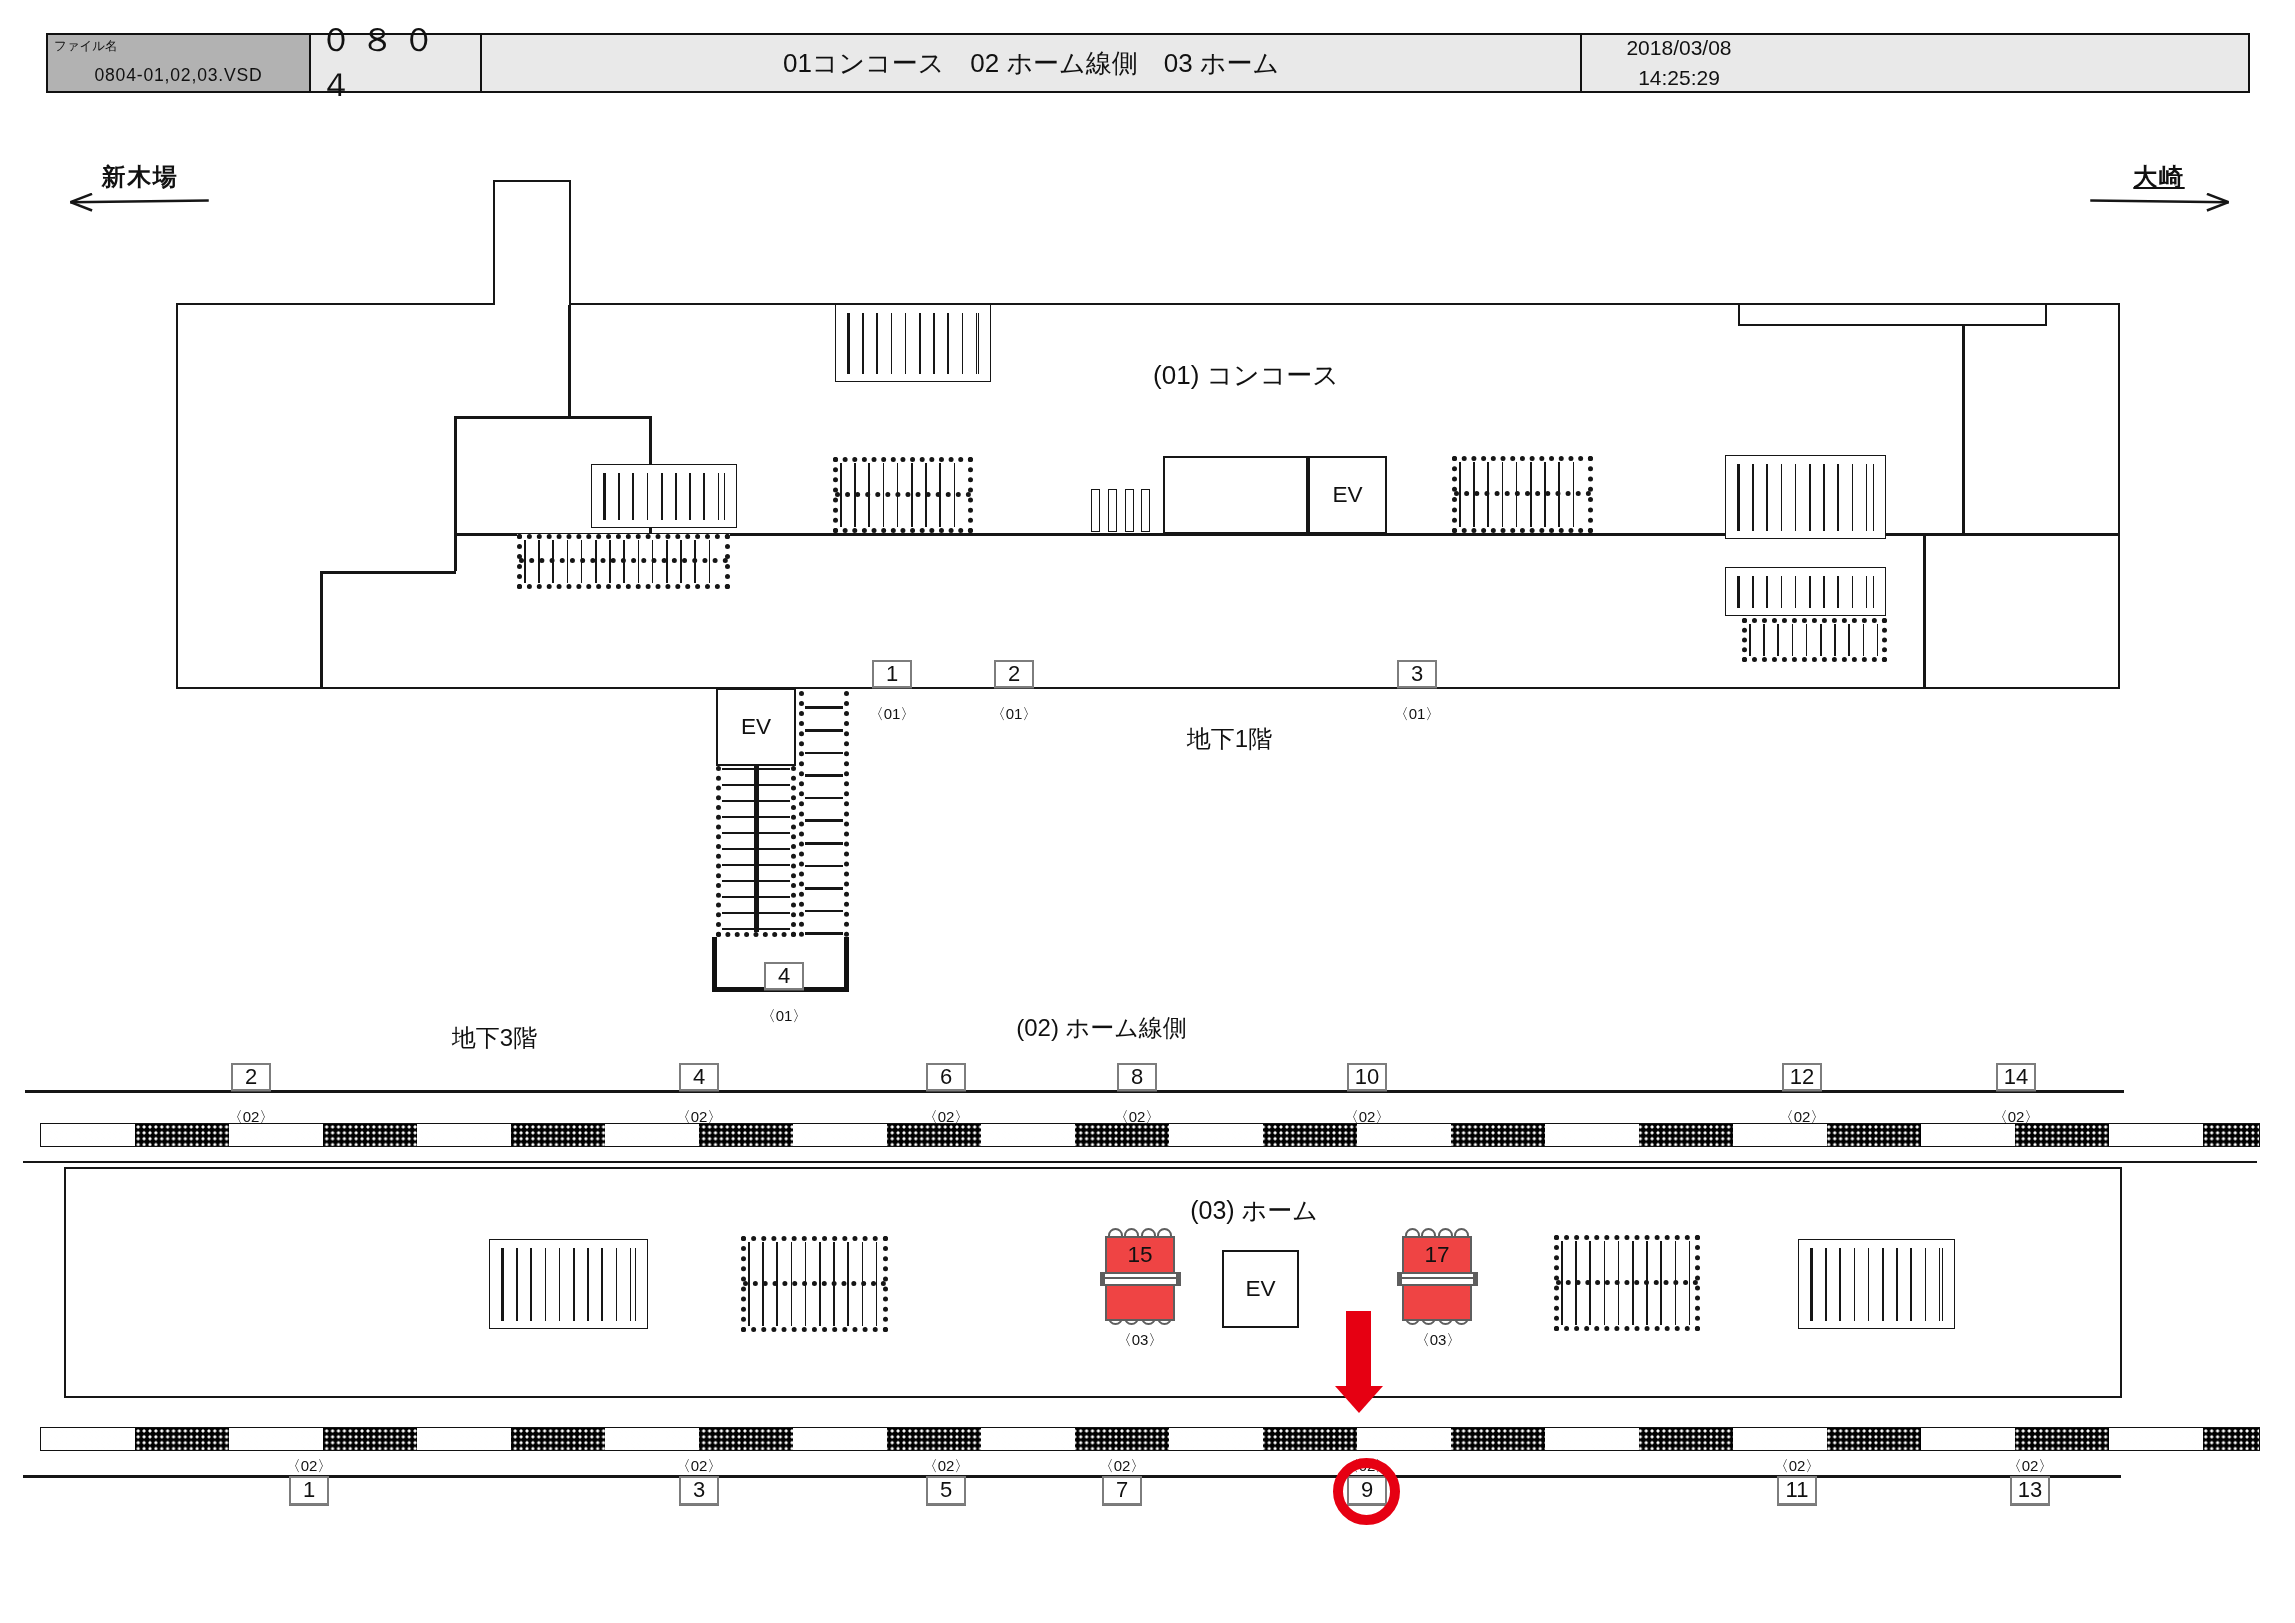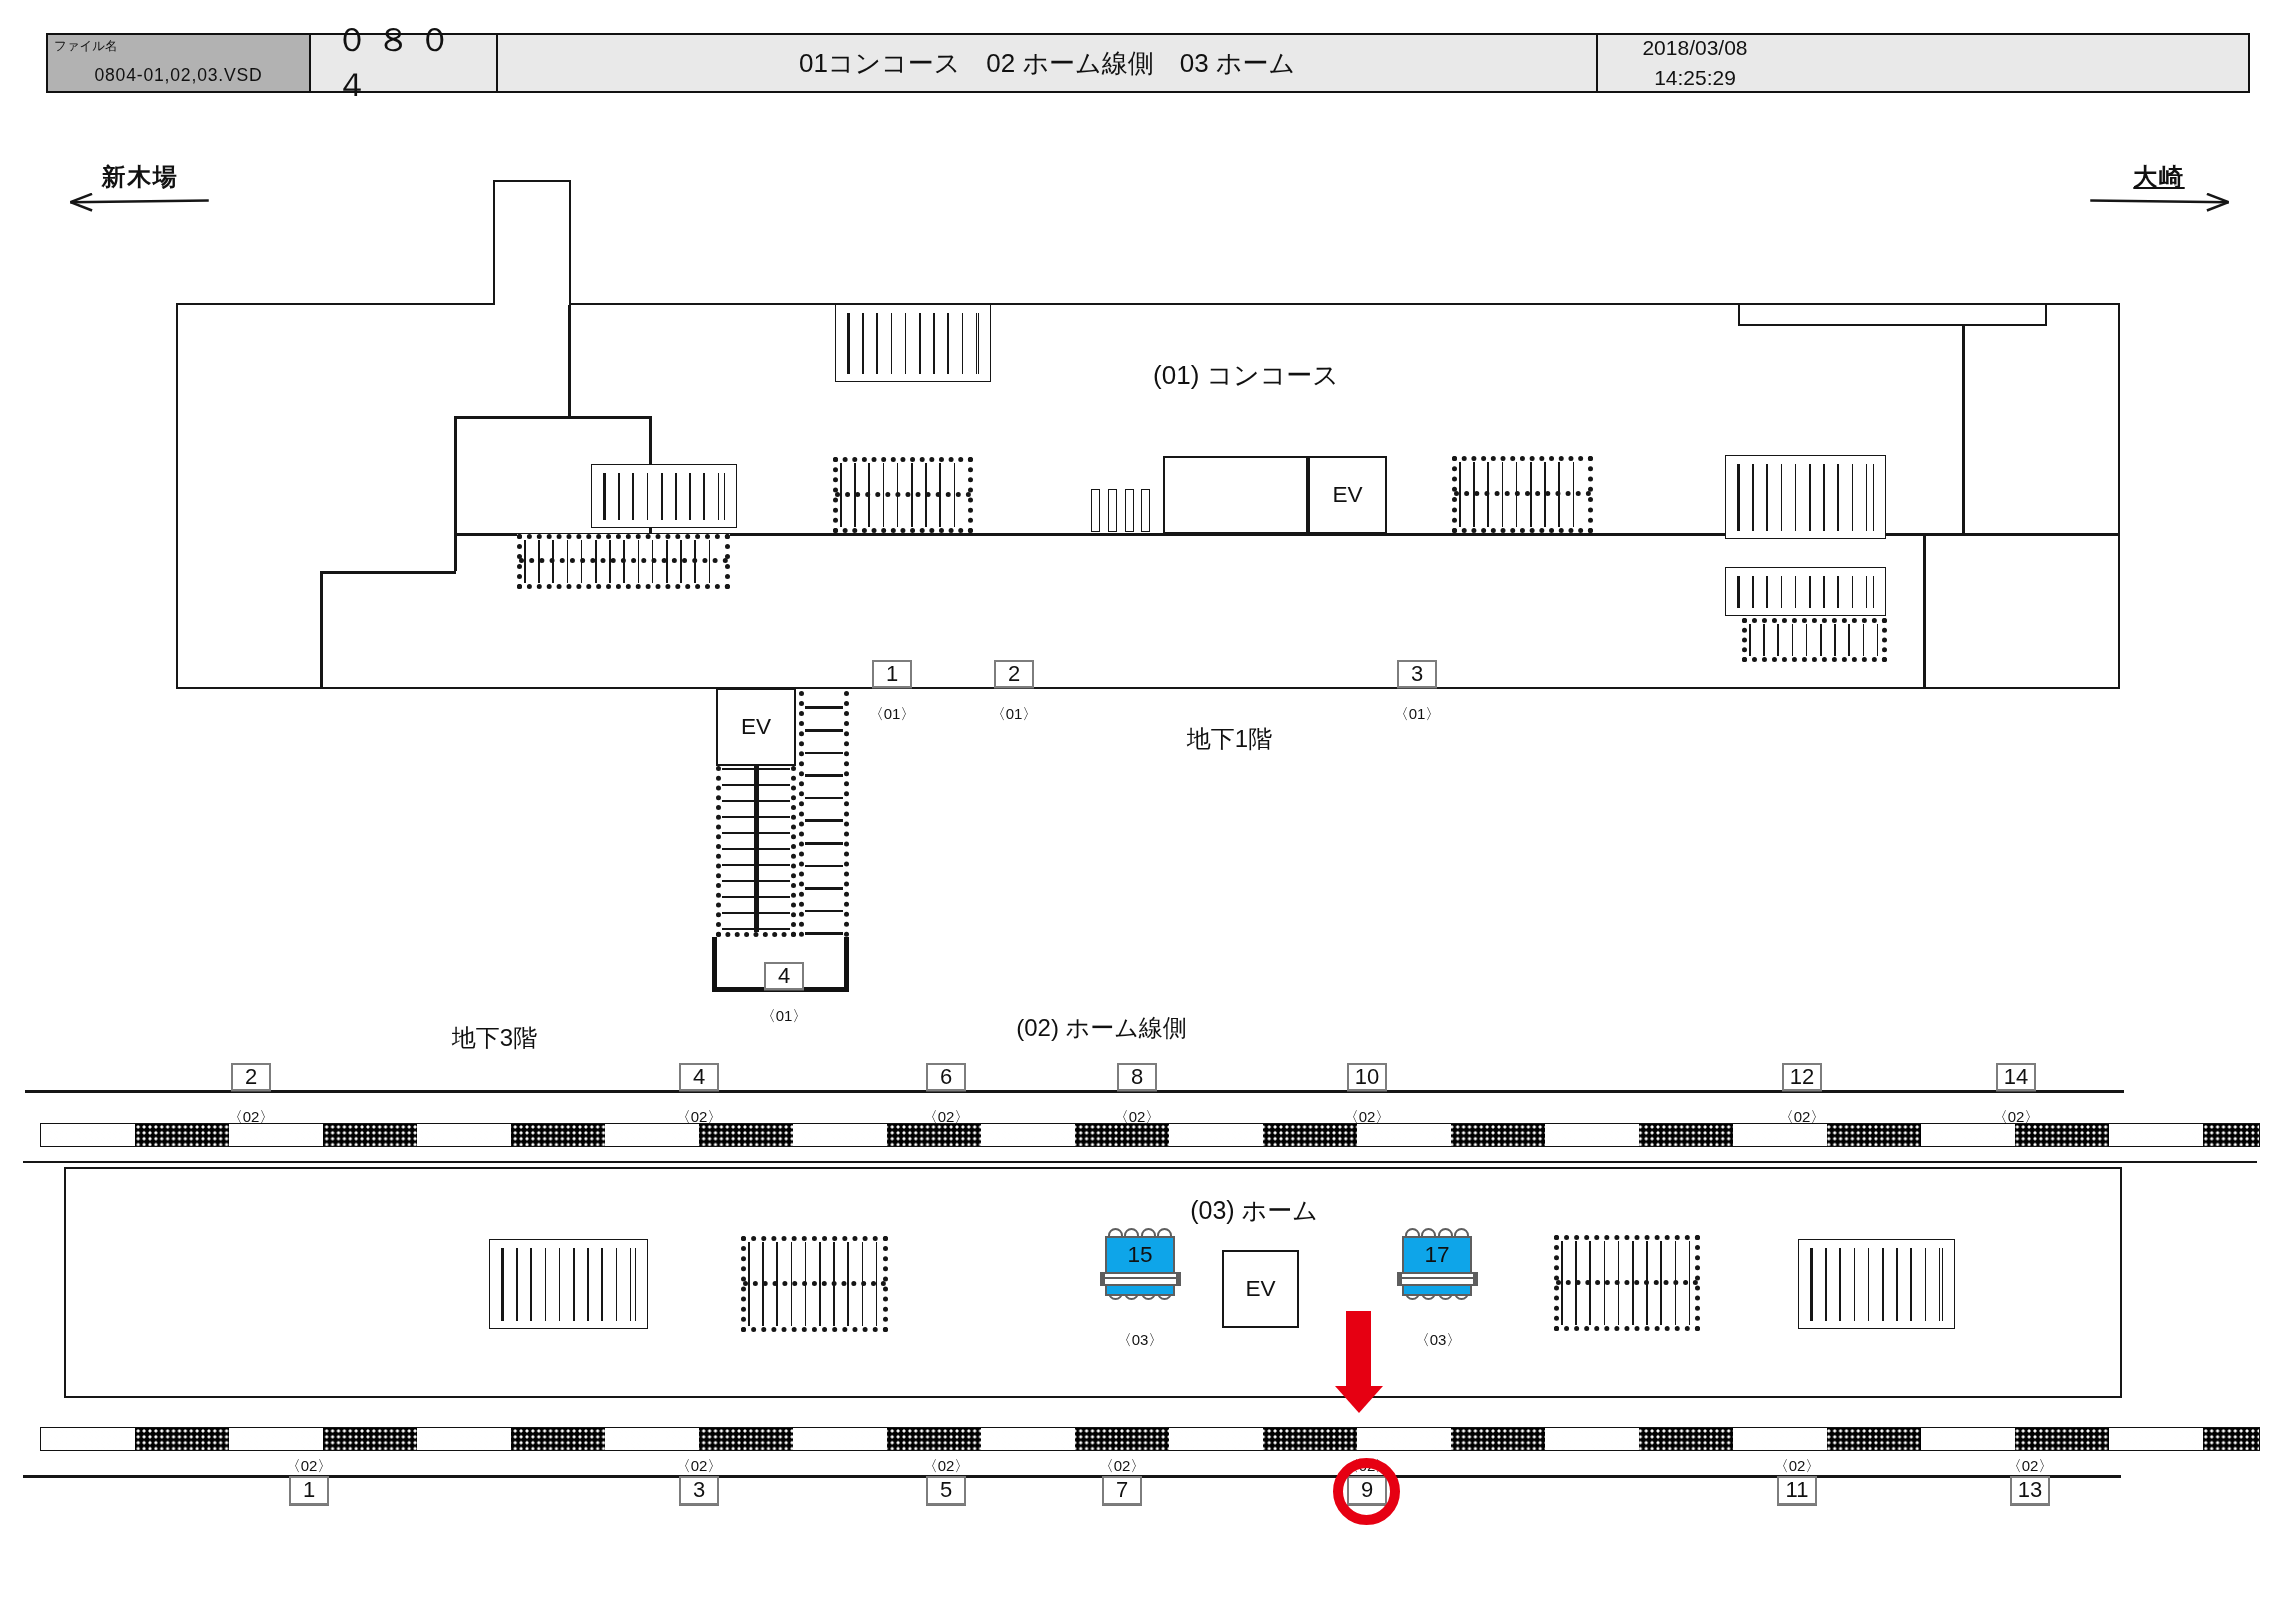--- a/index.html
+++ b/index.html
@@ -7,21 +7,21 @@
   #canvas{position:relative;width:2295px;height:1624px;background:#fff;overflow:hidden;}
 
   
   .hdr{position:absolute;left:46px;top:33px;width:2204px;height:60px;display:flex;border:2.5px solid #111;box-sizing:border-box;background:#e9e9e9;}
   .hdr-cell{border-right:2.5px solid #111;box-sizing:border-box;display:flex;align-items:center;justify-content:center;}
   .hdr-cell:last-child{border-right:none;justify-content:space-between;}
   .cell-file{width:263px;background:#b2b2b2;position:relative;flex-direction:column;justify-content:flex-end;padding-bottom:5px;}
   .file-label{position:absolute;top:2.5px;left:5.9px;font-size:12.5px;}
   .file-name{font-size:17.6px;letter-spacing:0.8px;}
   .cell-station{width:472px;font-size:38px;font-weight:bold;letter-spacing:3.3px;}
-  .cell-code{width:171px;font-size:33px;letter-spacing:8.4px;padding-left:8.4px;margin-left:16px;}
+  .cell-code{width:171px;font-size:33px;letter-spacing:8.4px;padding-left:8.4px;}
   .cell-sections{width:1100px;font-size:26px;}
   .cell-datetime{width:194px;flex-direction:column;font-size:21px;line-height:1.25;}
 
   
   .dir{position:absolute;width:146px;text-align:center;}
   .dir .dir-label{font-size:24px;font-weight:bold;letter-spacing:1.7px;}
   .dir svg{display:block;}
 
   
   .hline{position:absolute;height:2.5px;background:#161616;z-index:1;}
@@ -64,21 +64,21 @@
   
   .band{position:absolute;left:40px;width:2218px;height:22px;border:1.7px solid #111;box-sizing:content-box;z-index:1;background-color:#fff;
     background-image:radial-gradient(circle,#ffffff 1.4px,transparent 1.7px),repeating-linear-gradient(90deg,#ffffff 0 94px,#000000 94px 188px);
     background-size:5.9px 5.9px,188px 100%;}
 
   
   .sign{position:absolute;width:70px;z-index:2;}
   .scallops{display:flex;justify-content:space-between;padding:0 2.5px;height:9.2px;overflow:hidden;}
   .hump{width:11px;height:11px;border:2.5px solid #5e5e5e;border-radius:50%;background:#fff;}
   .scallops.bot .hump{margin-top:-8.4px;}
-  .sign-body{position:relative;height:60px;border:2.5px solid #5e5e5e;background:#0ea5e9;box-sizing:border-box;margin:-1.7px 0;}
+  .sign-body{position:relative;height:85px;border:2.5px solid #5e5e5e;background:#ef4444;box-sizing:border-box;margin:-1.7px 0;}
   .sign-no{text-align:center;font-size:22.6px;padding-top:4.2px;}
   .sign-bar{position:absolute;left:-7.5px;right:-7.5px;top:34px;height:14.2px;border:2.5px solid #5e5e5e;border-left-width:5.9px;border-right-width:5.9px;background:#fff;box-sizing:border-box;}
   .sign-bar::after{content:"";display:block;margin-top:3.3px;border-top:2.5px solid #5e5e5e;}
 
   
   .red-arrow-shaft{position:absolute;z-index:5;}
   .red-arrow-head{position:absolute;width:0;height:0;z-index:5;}
   .red-circle{position:absolute;width:67px;height:67px;border-radius:50%;box-sizing:border-box;background:transparent;z-index:6;}
 </style>
 </head>

